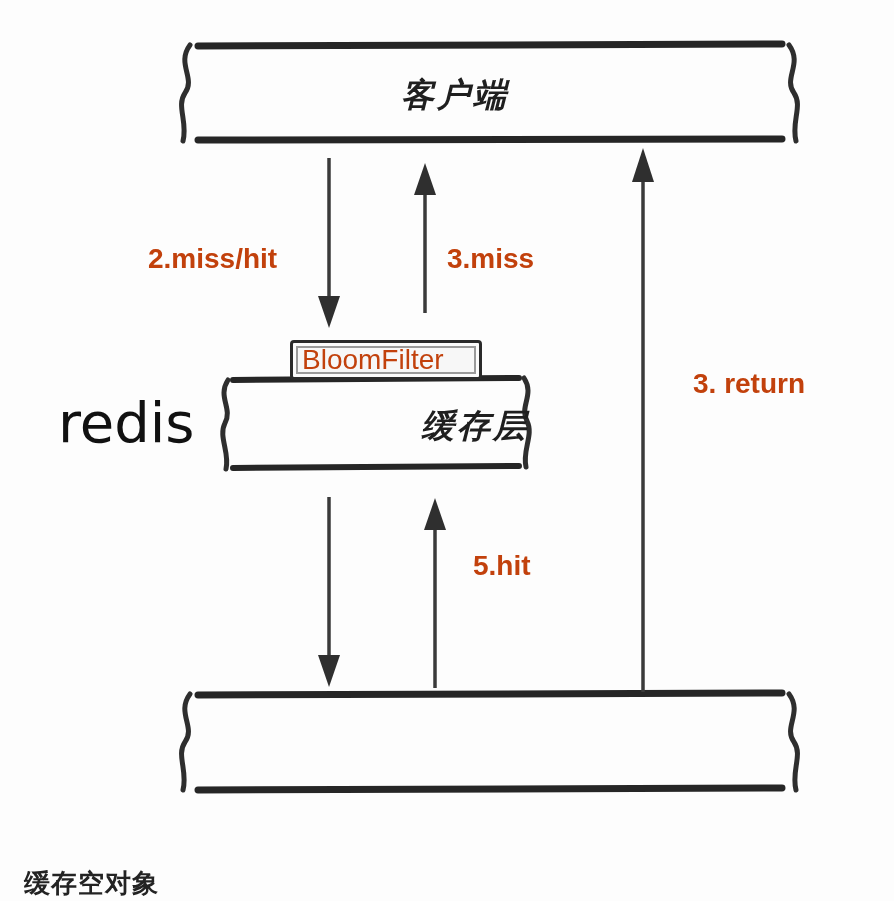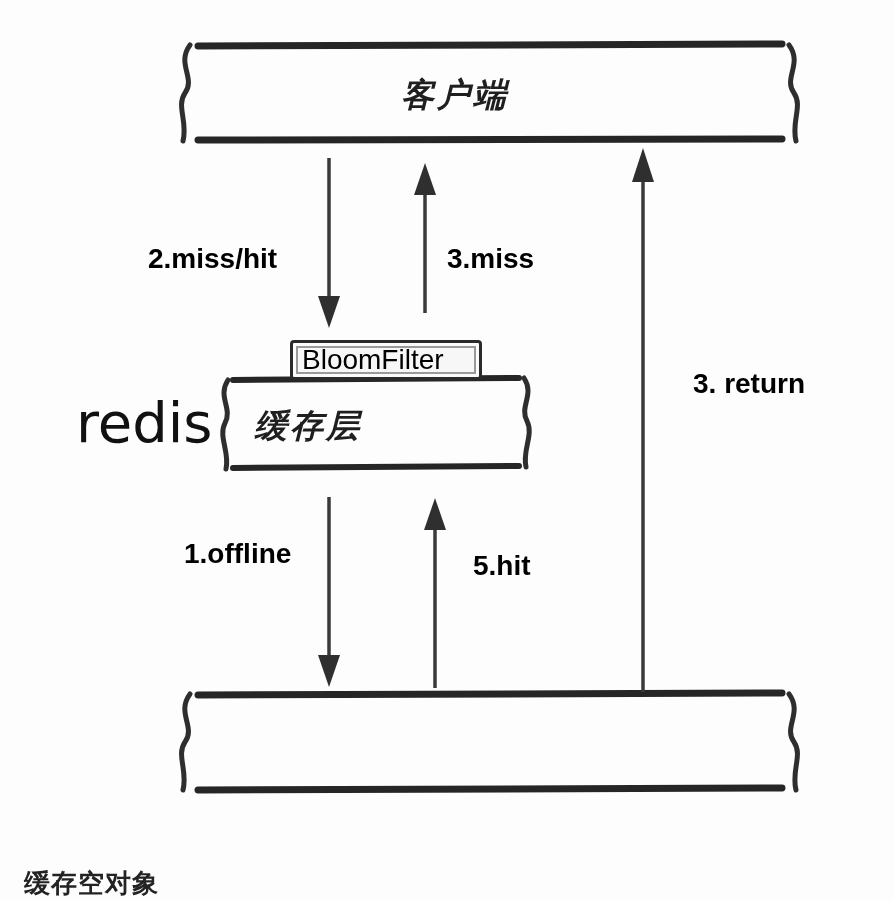--- a/index.html
+++ b/index.html
@@ -41,34 +41,33 @@
     color: #1f1f1f;
     letter-spacing: 3px;
     padding-left: 8px;
   }
   .redis-label {
     font-family: "DejaVu Sans", "Liberation Sans", sans-serif;
     font-weight: 400;
     font-size: 56px;
     color: #111111;
     letter-spacing: 0px;
-    margin-left: 18px;
   }
   .bloom-label {
     font-family: "Liberation Sans", sans-serif;
     font-weight: 400;
     font-size: 28px;
-    color: #000000;
+    color: #c2410c;
     letter-spacing: 0px;
   }
   .arrow-label {
     font-family: "Liberation Sans", sans-serif;
     font-weight: 700;
     font-size: 28px;
-    color: #000000;
+    color: #c2410c;
     line-height: 36px;
   }
   .caption {
     font-family: "DejaVu Sans", "Liberation Sans", sans-serif;
     font-weight: 700;
     font-size: 26px;
     color: #232323;
     letter-spacing: 1px;
   }
   .bloom-box {
@@ -160,36 +159,35 @@
 
     <g>
       <line x1="643" y1="692" x2="643" y2="175" stroke="#3a3a3a" stroke-width="3.5"></line>
       <path d="M643,148 L632,182 L654,182 Z" fill="#2f2f2f"></path>
     </g>
 
   </svg>
 
   <div class="txt cn-label" style="left:0; top:73px; width:894px; text-align:center;">客户端</div>
 
-  <div class="txt cn-label" style="left:246px; top:404px; width:288px; text-align:left;font-family:Liberation Mono, monospace;">缓存层</div>
+  <div class="txt cn-label" style="left:233px; top:404px; width:288px; text-align:right;font-family:Liberation Mono, monospace;">缓存层</div>
 
 
   <div class="txt redis-label" style="left:58px; top:390px;">redis</div>
 
   <div class="bloom-box">
     <div class="bloom-inner">
       <span class="bloom-label">BloomFilter</span>
     </div>
   </div>
 
   <div class="txt arrow-label" style="left:148px; top:241px;">2.miss/hit</div>
 
   <div class="txt arrow-label" style="left:447px; top:241px;">3.miss</div>
 
-  <div class="txt arrow-label" style="left:184px; top:536px;">1.offline</div>
 
 
   <div class="txt arrow-label" style="left:473px; top:548px;">5.hit</div>
 
   <div class="txt arrow-label" style="left:693px; top:366px;">3. return</div>
 
   <div class="txt caption" style="left:24px; top:866px;">缓存空对象</div>
 
 </div>
 

